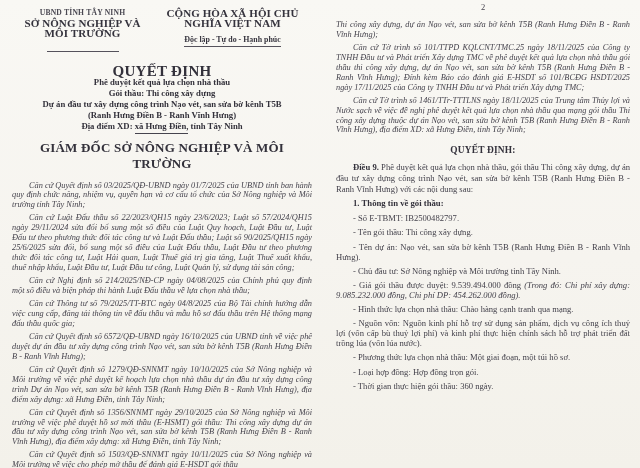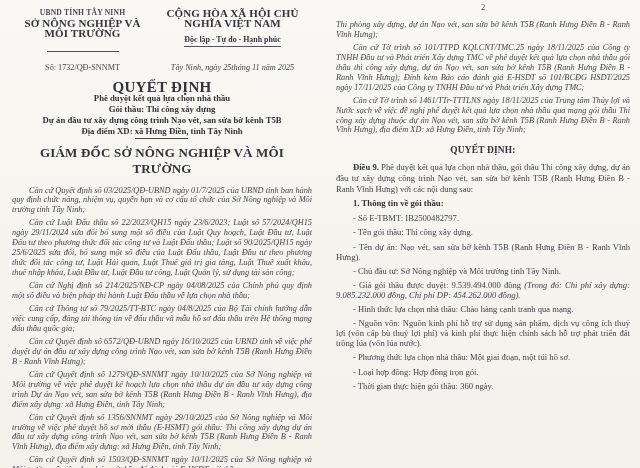--- a/index.html
+++ b/index.html
@@ -56,49 +56,46 @@
         <div class="hdr-line1">UBND TỈNH TÂY NINH</div>
         <div class="hdr-line2">SỞ NÔNG NGHIỆP VÀ MÔI TRƯỜNG</div>
         <span class="hdr-rule"></span>
       </div>
       <div class="hdr-right">
         <div class="hdr-line2">CỘNG HÒA XÃ HỘI CHỦ NGHĨA VIỆT NAM</div>
         <span class="motto">Độc lập - Tự do - Hạnh phúc</span>
       </div>
     </div>
 
-    <div class="numrow">
-      <div class="docnum">Số: 1732/QĐ-SNNMT</div>
-      <div class="dateline">Tây Ninh, ngày 25tháng 11 năm 2025</div>
-    </div>
 
     <div class="titleblock">
       <div class="t0">QUYẾT ĐỊNH</div>
       <div class="t">Phê duyệt kết quả lựa chọn nhà thầu</div>
       <div class="t">Gói thầu: Thi công xây dựng</div>
       <div class="t">Dự án đầu tư xây dựng công trình Nạo vét, san sửa bờ kênh T5B</div>
+      <div class="t">(Ranh Hưng Điền B - Ranh Vĩnh Hưng)</div>
       <div class="t"><span>Địa điểm XD: </span><span class="u">xã Hưng Điền,</span><span> tỉnh Tây Ninh</span></div>
     </div>
 
     <div class="issuer">GIÁM ĐỐC SỞ NÔNG NGHIỆP VÀ MÔI TRƯỜNG</div>
 
     <p class="rec">Căn cứ Quyết định số 03/2025/QĐ-UBND ngày 01/7/2025 của UBND tỉnh ban hành quy định chức năng, nhiệm vụ, quyền hạn và cơ cấu tổ chức của Sở Nông nghiệp và Môi trường tỉnh Tây Ninh;</p>
     <p class="rec">Căn cứ Luật Đấu thầu số 22/2023/QH15 ngày 23/6/2023; Luật số 57/2024/QH15 ngày 29/11/2024 sửa đổi bổ sung một số điều của Luật Quy hoạch, Luật Đầu tư, Luật Đấu tư theo phương thức đối tác công tư và Luật Đấu thầu; Luật số 90/2025/QH15 ngày 25/6/2025 sửa đổi, bổ sung một số điều của Luật Đấu thầu, Luật Đầu tư theo phương thức đối tác công tư, Luật Hải quan, Luật Thuế giá trị gia tăng, Luật Thuế xuất khẩu, thuế nhập khẩu, Luật Đầu tư, Luật Đầu tư công, Luật Quản lý, sử dụng tài sản công;</p>
     <p class="rec">Căn cứ Nghị định số 214/2025/NĐ-CP ngày 04/08/2025 của Chính phủ quy định một số điều và biện pháp thi hành Luật Đấu thầu về lựa chọn nhà thầu;</p>
     <p class="rec">Căn cứ Thông tư số 79/2025/TT-BTC ngày 04/8/2025 của Bộ Tài chính hướng dẫn việc cung cấp, đăng tải thông tin về đấu thầu và mẫu hồ sơ đấu thầu trên Hệ thống mạng đấu thầu quốc gia;</p>
     <p class="rec">Căn cứ Quyết định số 6572/QĐ-UBND ngày 16/10/2025 của UBND tỉnh về việc phê duyệt dự án đầu tư xây dựng công trình Nạo vét, san sửa bờ kênh T5B (Ranh Hưng Điền B - Ranh Vĩnh Hưng);</p>
     <p class="rec">Căn cứ Quyết định số 1279/QĐ-SNNMT ngày 10/10/2025 của Sở Nông nghiệp và Môi trường về việc phê duyệt kế hoạch lựa chọn nhà thầu dự án đầu tư xây dựng công trình Dự án Nạo vét, san sửa bờ kênh T5B (Ranh Hưng Điền B - Ranh Vĩnh Hưng), địa điểm xây dựng: xã Hưng Điền, tỉnh Tây Ninh;</p>
     <p class="rec">Căn cứ Quyết định số 1356/SNNMT ngày 29/10/2025 của Sở Nông nghiệp và Môi trường về việc phê duyệt hồ sơ mời thầu (E-HSMT) gói thầu: Thi công xây dựng dự án đầu tư xây dựng công trình Nạo vét, san sửa bờ kênh T5B (Ranh Hưng Điền B - Ranh Vĩnh Hưng), địa điểm xây dựng: xã Hưng Điền, tỉnh Tây Ninh;</p>
     <p class="rec">Căn cứ Quyết định số 1503/QĐ-SNNMT ngày 10/11/2025 của Sở Nông nghiệp và Môi trường về việc cho phép mở thầu để đánh giá E-HSDT gói thầu</p>
   </div>
 
   <div class="col col-right">
     <div class="pagenum">2</div>
 
-    <p class="rec noindent">Thi phòng xây dựng, dự án Nạo vét, san sửa bờ kênh T5B (Ranh Hưng Điền B - Ranh Vĩnh Hưng);</p>
+    <p class="rec noindent">Thi công xây dựng, dự án Nạo vét, san sửa bờ kênh T5B (Ranh Hưng Điền B - Ranh Vĩnh Hưng);</p>
     <p class="rec">Căn cứ Tờ trình số 101/TTPD KQLCNT/TMC.25 ngày 18/11/2025 của Công ty TNHH Đầu tư và Phát triển Xây dựng TMC về phê duyệt kết quả lựa chọn nhà thầu gói thầu thi công xây dựng, dự án Nạo vét, san sửa bờ kênh T5B (Ranh Hưng Điền B - Ranh Vĩnh Hưng); Đính kèm Báo cáo đánh giá E-HSDT số 101/BCĐG HSDT/2025 ngày 17/11/2025 của Công ty TNHH Đầu tư và Phát triển Xây dựng TMC;</p>
     <p class="rec">Căn cứ Tờ trình số 1461/TTr-TTTLNS ngày 18/11/2025 của Trung tâm Thủy lợi và Nước sạch về việc đề nghị phê duyệt kết quả lựa chọn nhà thầu qua mạng gói thầu Thi công xây dựng thuộc dự án Nạo vét, san sửa bờ kênh T5B (Ranh Hưng Điền B - Ranh Vĩnh Hưng), địa điểm XD: xã Hưng Điền, tỉnh Tây Ninh;</p>
 
     <div class="dheading">QUYẾT ĐỊNH:</div>
 
     <p class="article"><b>Điều 9.</b><span> Phê duyệt kết quả lựa chọn nhà thầu, gói thầu Thi công xây dựng, dự án đầu tư xây dựng công trình Nạo vét, san sửa bờ kênh T5B (Ranh Hưng Điền B - Ranh Vĩnh Hưng) với các nội dung sau:</span></p>
 
     <div class="sheading">1. Thông tin về gói thầu:</div>
 
     <p class="item"><span>- Số E-TBMT: IB2500482797.</span></p>

